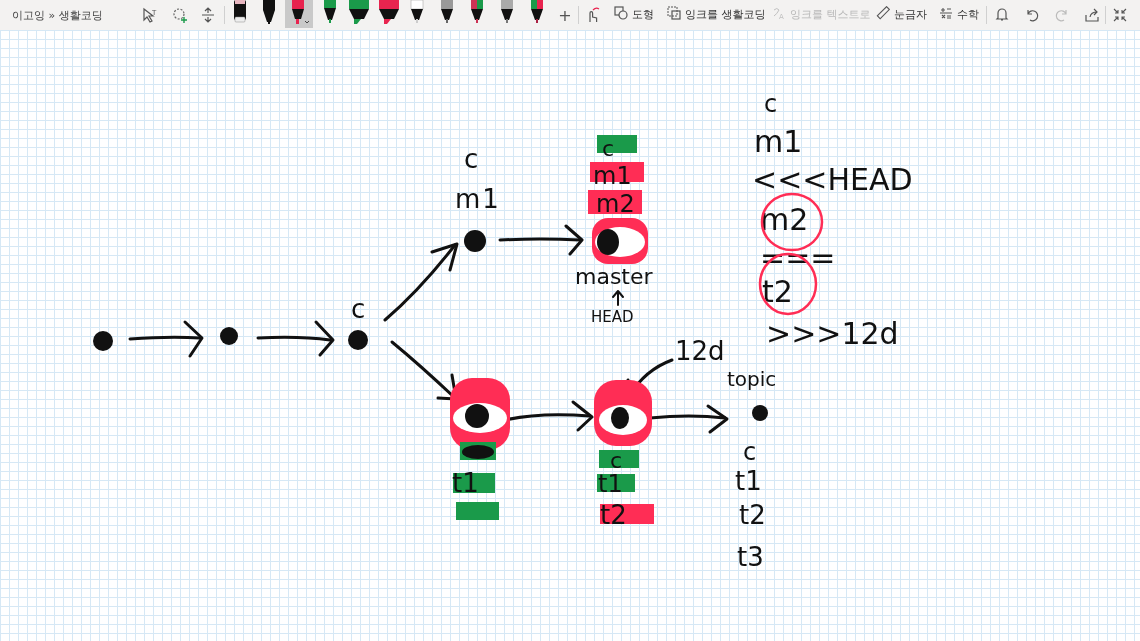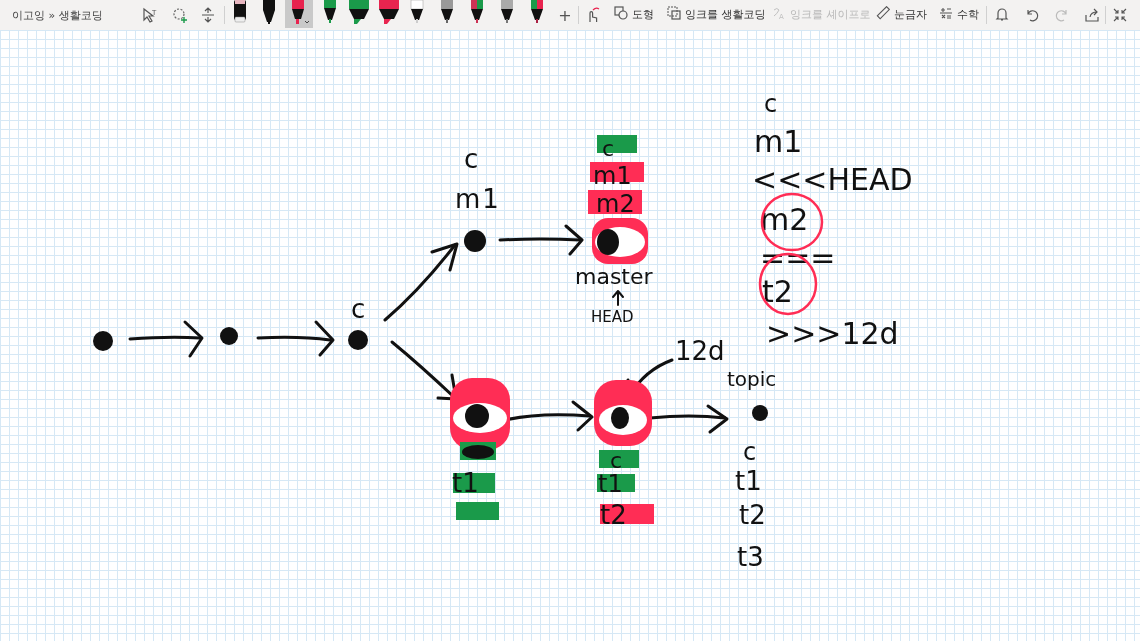--- a/index.html
+++ b/index.html
@@ -167,21 +167,21 @@
     <span>잉크를 생활코딩</span>
   </span>
 
   <span class="tb-btn disabled" style="left:772px">
     <span class="ic">
       <svg width="14" height="14" viewBox="0 0 14 14">
           <path d="M2 4 q3 -3 5 0 q-2 4 -5 6" stroke="#c0c0c0" fill="none" stroke-width="1"></path>
           <text x="7" y="13" font-size="7" fill="#c0c0c0" font-family="DejaVu Sans, sans-serif">A</text>
         </svg>
     </span>
-    <span>잉크를 셰이프로</span>
+    <span>잉크를 텍스트로</span>
   </span>
 
   <span class="tb-btn" style="left:876px">
     <span class="ic">
       <svg width="14" height="14" viewBox="0 0 14 14">
           <rect x="1" y="5" width="13" height="4" transform="rotate(-45 7 7)" fill="none" stroke="#555" stroke-width="1.1"></rect>
         </svg>
     </span>
     <span>눈금자</span>
   </span>

